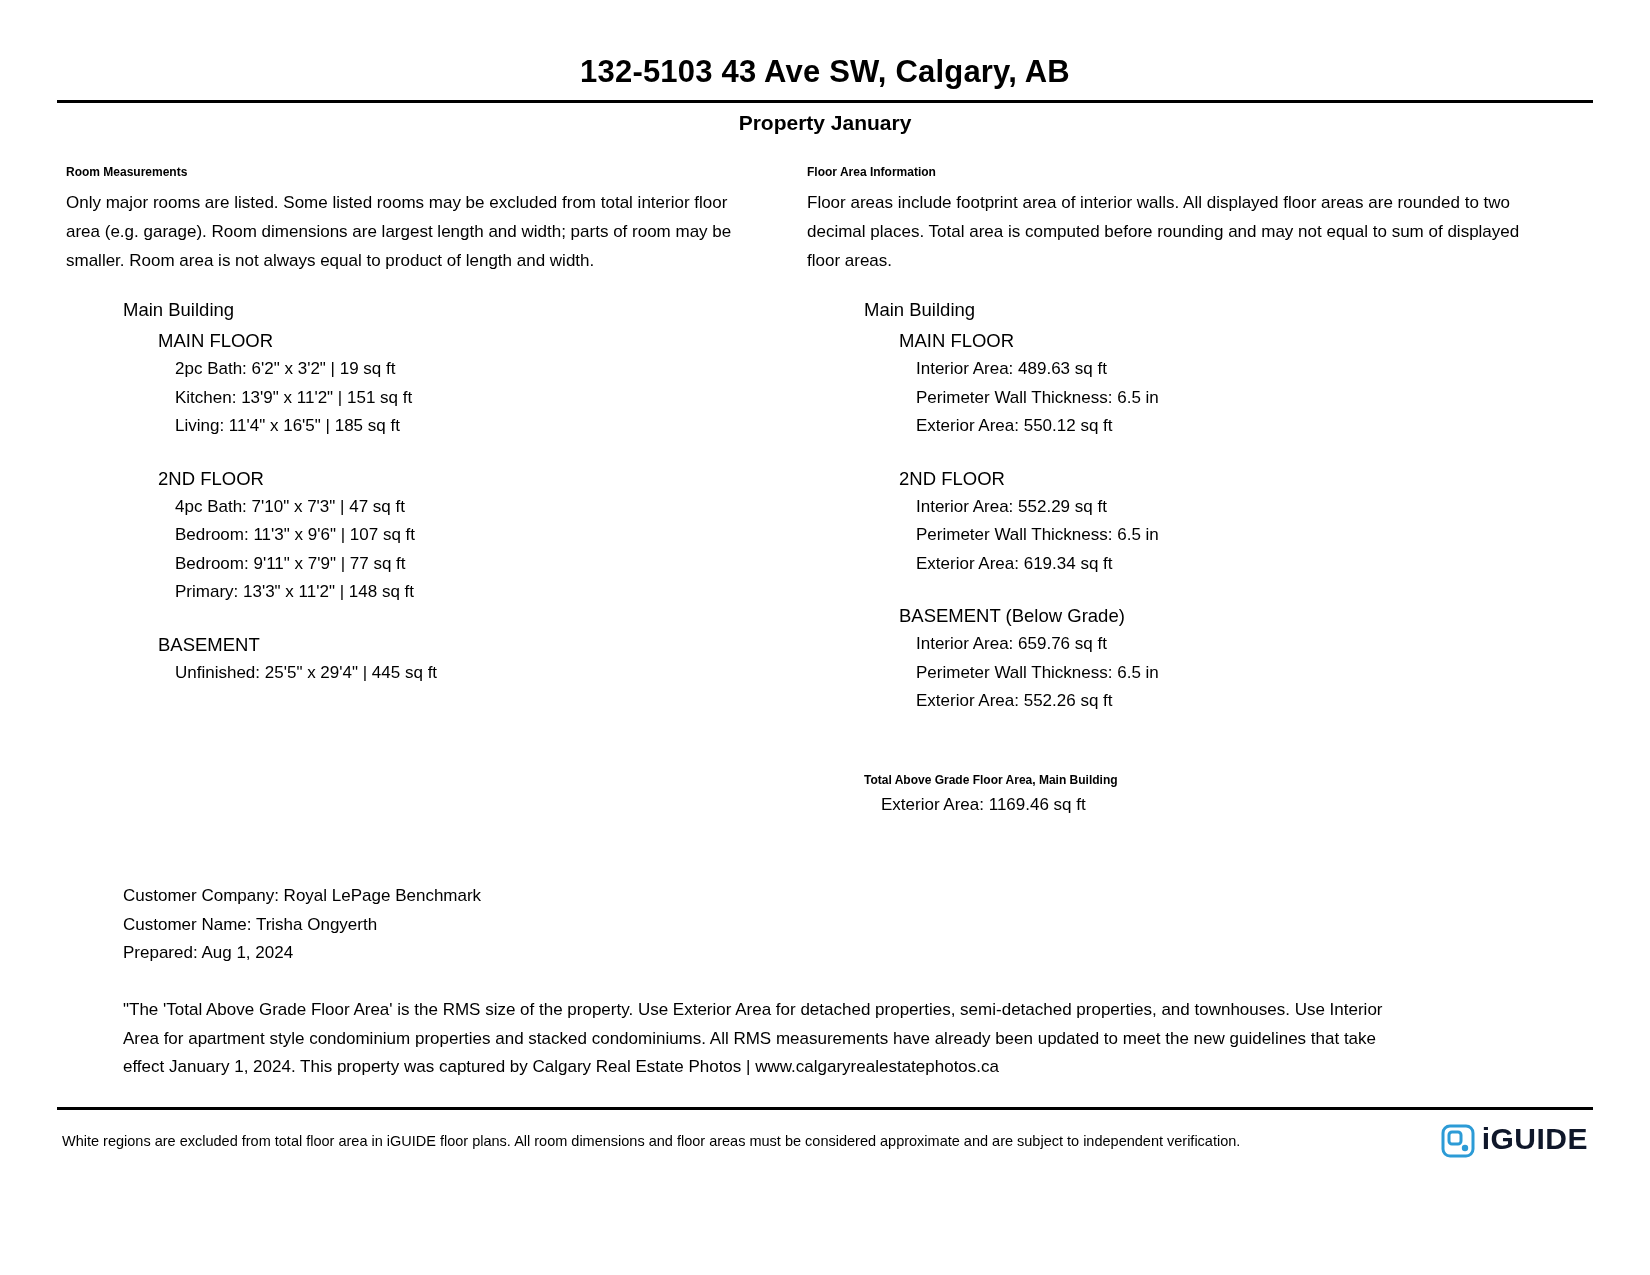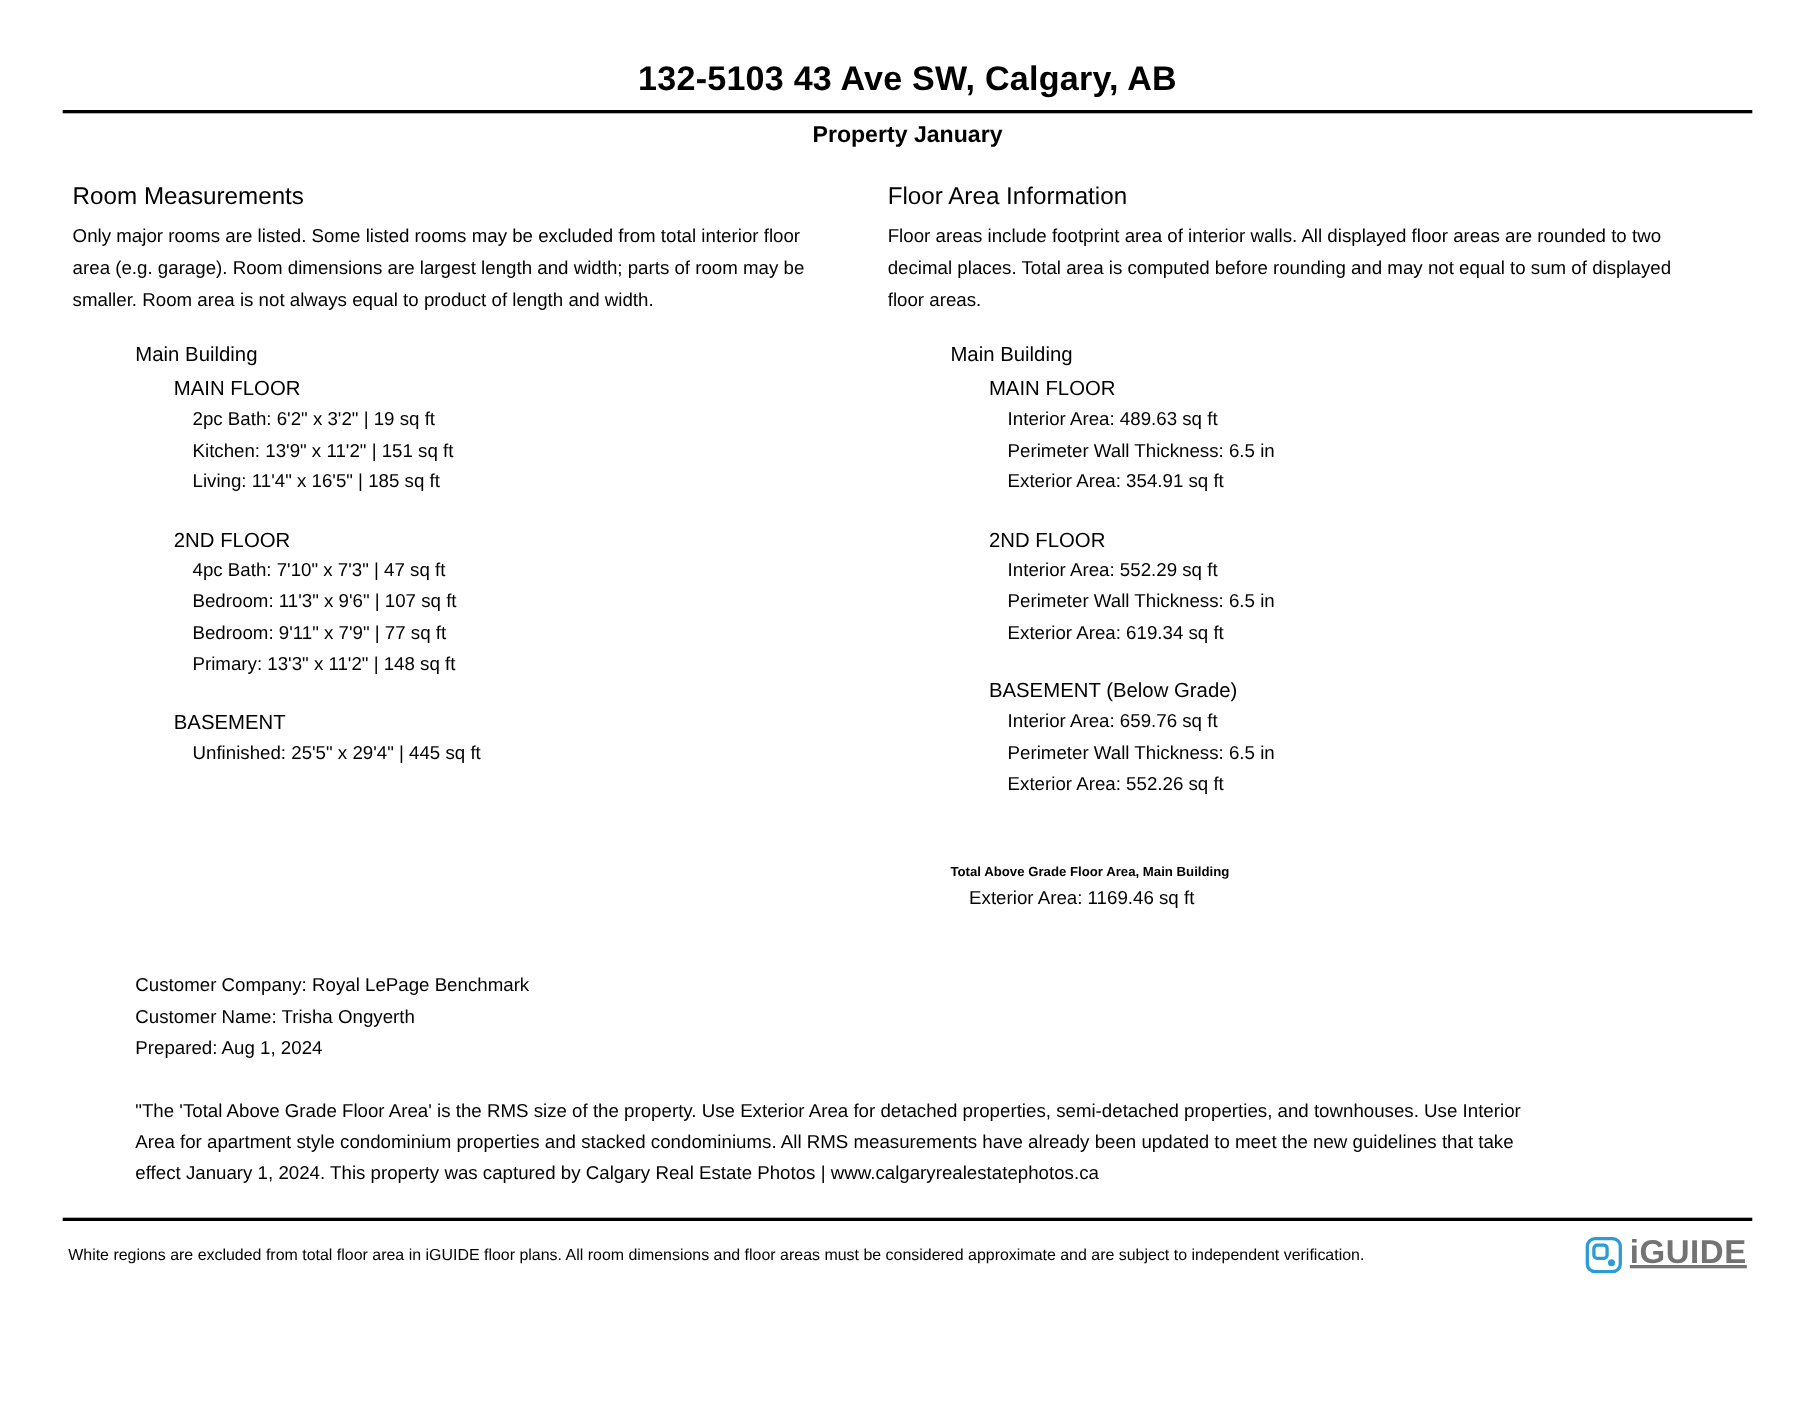--- a/index.html
+++ b/index.html
@@ -33,22 +33,22 @@
     font-weight: bold;
   }
   
   .columns {
     display: flex;
     padding: 30px 66px 0 66px;
   }
   .col-left { width: 700px; margin-right: 41px; flex: 0 0 auto; }
   .col-right { width: 740px; flex: 0 0 auto; }
   .section-heading {
-    font-size: 22px;
-    font-weight: normal;
+    font-size: 12px;
+    font-weight: bold;
     margin-bottom: 9px;
   }
   .section-desc {
     font-size: 17px;
     line-height: 29px;
   }
   .building {
     margin-top: 24px;
     margin-left: 57px;
   }
@@ -167,21 +167,21 @@
       <div class="section-desc">Floor areas include footprint area of interior walls. All displayed floor areas are rounded to two decimal places. Total area is computed before rounding and may not equal to sum of displayed floor areas.</div>
 
       <div class="building">
         <div class="building-name">Main Building</div>
 
         <div class="floor-block">
           <div class="floor-name">MAIN FLOOR</div>
           <div class="floor-lines">
             <div>Interior Area: 489.63 sq ft</div>
             <div>Perimeter Wall Thickness: 6.5 in</div>
-            <div>Exterior Area: 354.91 sq ft</div>
+            <div>Exterior Area: 550.12 sq ft</div>
           </div>
         </div>
 
         <div class="floor-block">
           <div class="floor-name">2ND FLOOR</div>
           <div class="floor-lines">
             <div>Interior Area: 552.29 sq ft</div>
             <div>Perimeter Wall Thickness: 6.5 in</div>
             <div>Exterior Area: 619.34 sq ft</div>
           </div>
@@ -217,18 +217,18 @@
     <div class="footer-row">
       <div class="footer-disclaimer">White regions are excluded from total floor area in iGUIDE floor plans. All room dimensions and floor areas must be considered approximate and are subject to independent verification.</div>
       <div class="logo">
         <span style="display:inline-flex;">
           <svg width="34" height="34" viewBox="0 0 34 34">
             <rect x="2" y="2" width="30" height="30" rx="7" fill="none" stroke="#2C9BD6" stroke-width="3"></rect>
             <rect x="8" y="8" width="12" height="12" rx="3" fill="none" stroke="#2C9BD6" stroke-width="3"></rect>
             <circle cx="24" cy="24" r="3.2" fill="#2C9BD6"></circle>
           </svg>
         </span>
-        <span class="logo-word" style="color:#737373;text-decoration:underline;">iGUIDE</span>
+        <span class="logo-word" style="color:#0f172a;">iGUIDE</span>
       </div>
     </div>
   </div>
 
 </div>
 
 </body></html>

